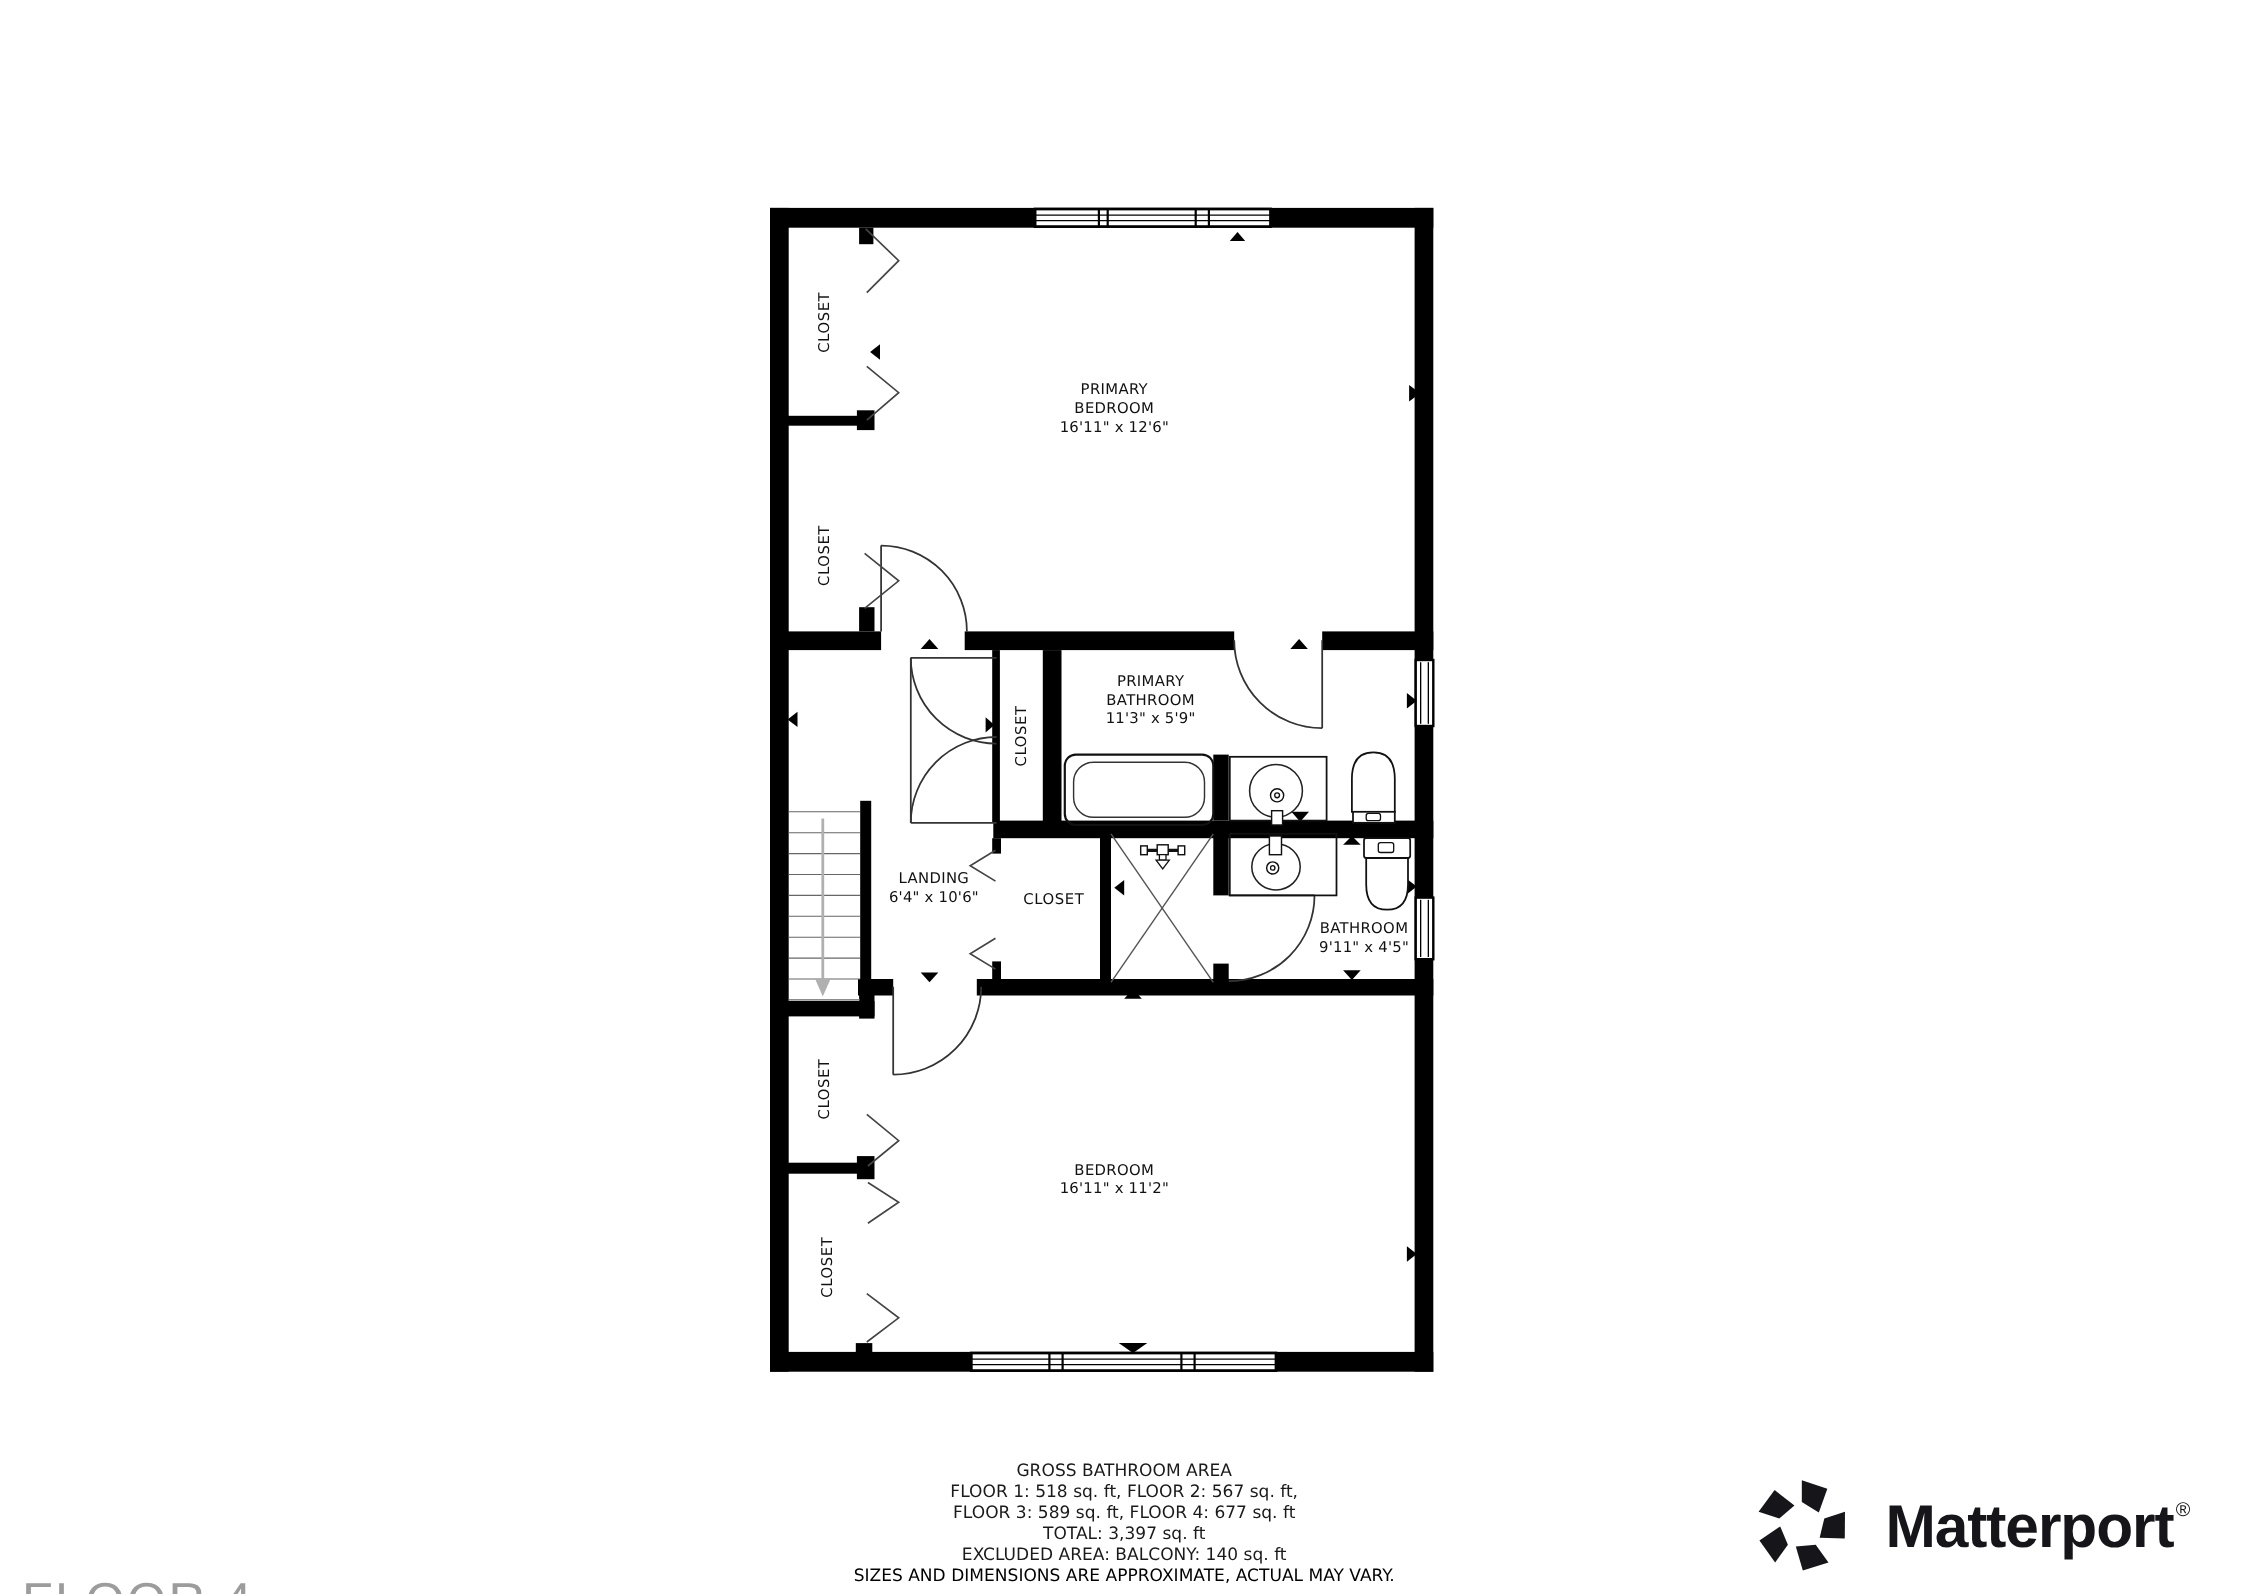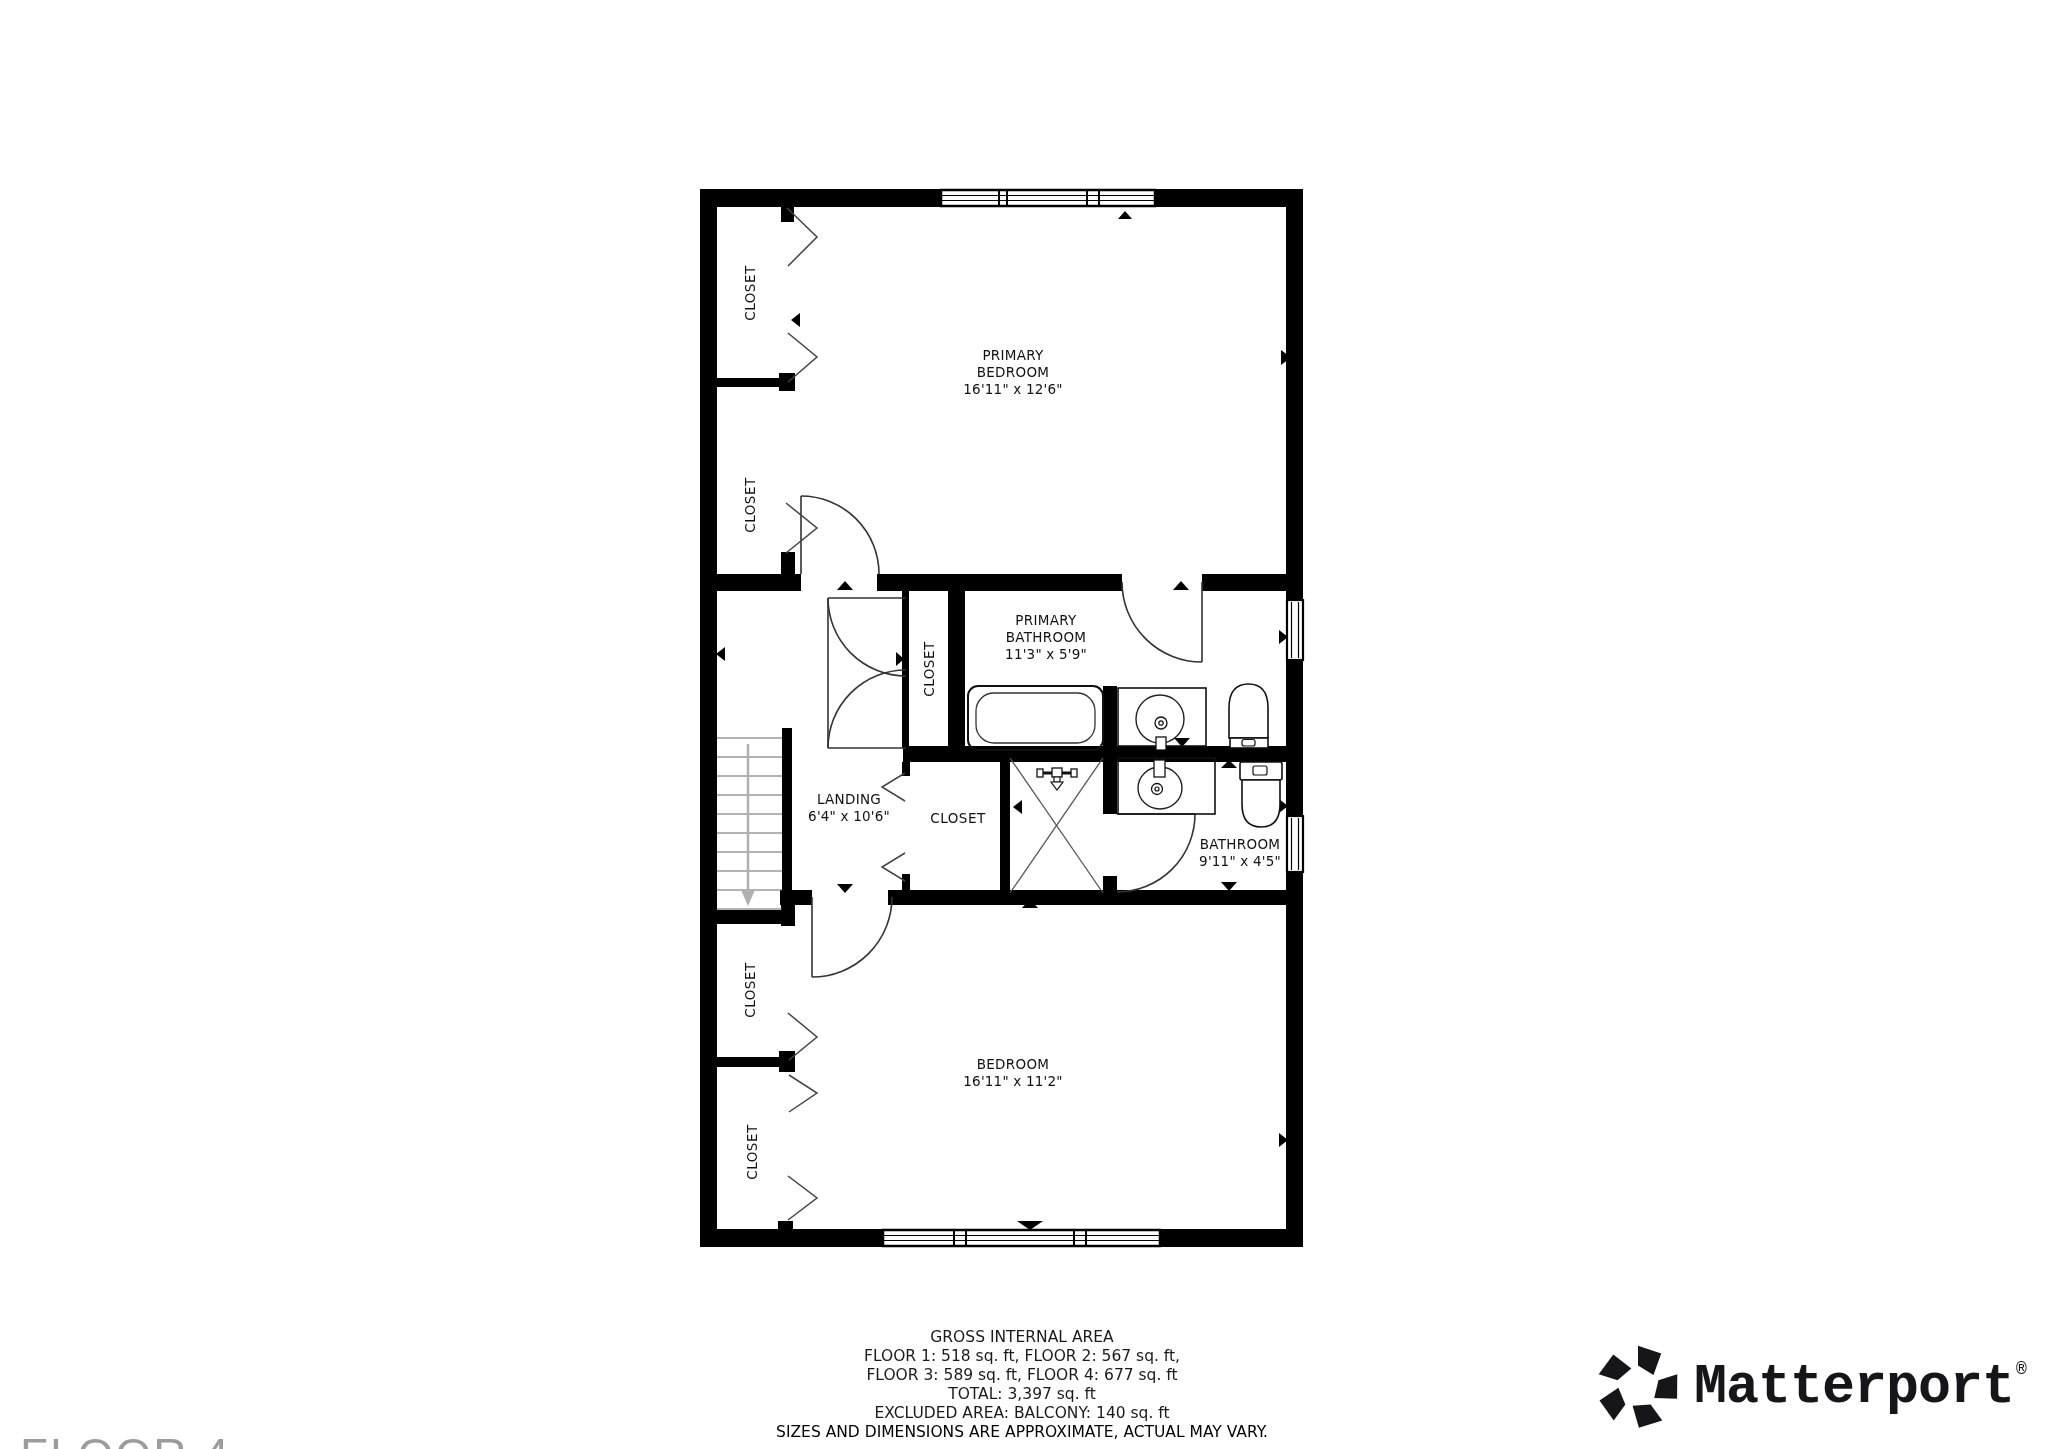--- a/index.html
+++ b/index.html
@@ -12,22 +12,22 @@
   .closet-label{position:absolute;transform:translate(-50%,-50%) rotate(-90deg);
                 font-size:13.5px;color:#111;letter-spacing:.5px;white-space:nowrap;}
   .closet-label.horiz{transform:translate(-50%,-50%);}
   #area-summary{position:absolute;left:1022px;top:1328px;transform:translateX(-50%);
                 text-align:center;font-size:15.5px;line-height:19px;color:#1a1a1a;white-space:nowrap;}
   #area-summary .muted{color:#000000;}
   #floor-label{position:absolute;left:20px;top:1392px;font-size:46px;color:#9c9c9c;
                letter-spacing:2px;font-family:"Liberation Sans",sans-serif;margin-top:36px;}
   #brand{position:absolute;left:1594px;top:1344px;display:flex;align-items:center;}
   #brand-icon{width:88px;height:86px;}
-  #brand-word{font-family:Liberation Mono, monospace;font-weight:600;
-              font-size:55px;color:#16161a;margin-left:12px;letter-spacing:-1px;}
+  #brand-word{font-family:Liberation Sans, sans-serif;font-weight:600;
+              font-size:55px;color:#16161a;margin-left:32px;letter-spacing:-1px;}
   #brand-word sup{font-size:18px;font-weight:400;vertical-align:28px;margin-left:2px;}
 </style>
 </head>
 <body>
 
 <div id="page">
 
   <svg id="plan-svg" viewBox="695 185 615 1065" xmlns="http://www.w3.org/2000/svg">
 
     <g fill="#000">
@@ -246,21 +246,21 @@
   </div>
 
   <div class="closet-label" style="left:750px;top:293px;">CLOSET</div>
   <div class="closet-label" style="left:750px;top:505px;">CLOSET</div>
   <div class="closet-label" style="left:929px;top:669px;">CLOSET</div>
   <div class="closet-label horiz" style="left:958px;top:818px;">CLOSET</div>
   <div class="closet-label" style="left:750px;top:990px;">CLOSET</div>
   <div class="closet-label" style="left:752px;top:1152px;">CLOSET</div>
 
   <div id="area-summary">
-    <div>GROSS INTERNAL AREA</div>
+    <div>GROSS BATHROOM AREA</div>
     <div>FLOOR 1: 518 sq. ft, FLOOR 2: 567 sq. ft,</div>
     <div>FLOOR 3: 589 sq. ft, FLOOR 4: 677 sq. ft</div>
     <div>TOTAL: 3,397 sq. ft</div>
     <div>EXCLUDED AREA: BALCONY: 140 sq. ft</div>
     <div class="muted">SIZES AND DIMENSIONS ARE APPROXIMATE, ACTUAL MAY VARY.</div>
   </div>
 
   <div id="floor-label">FLOOR 4</div>
 
   <div id="brand">

